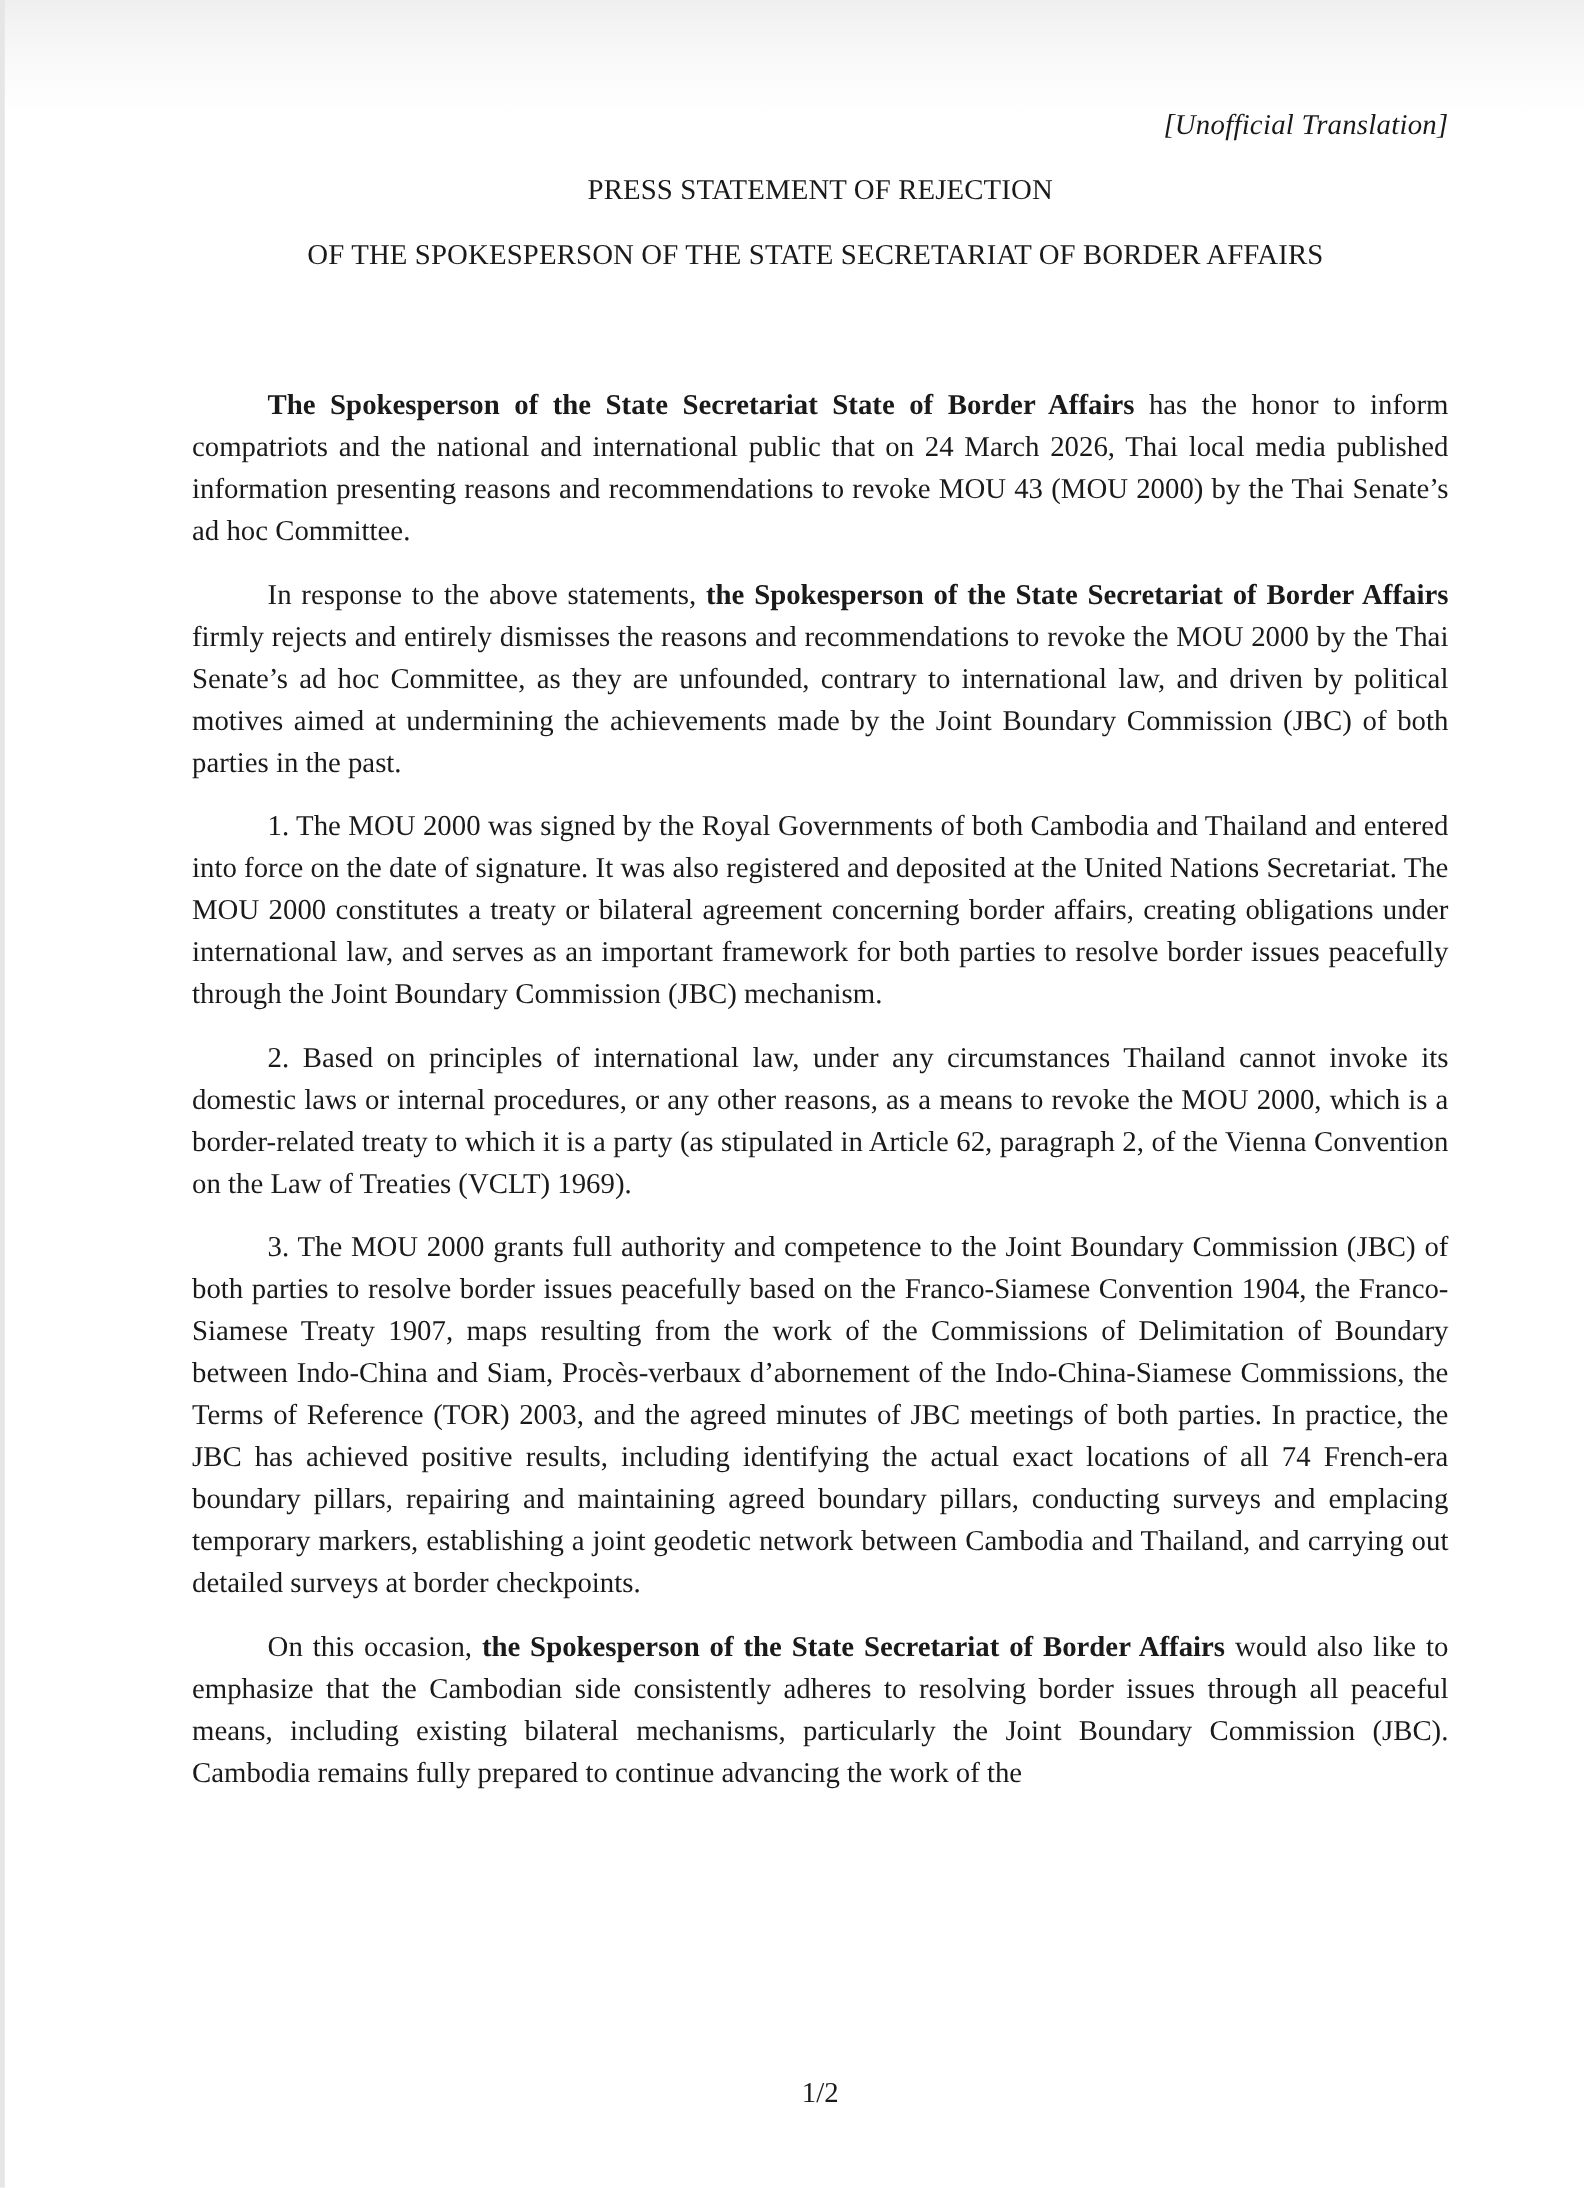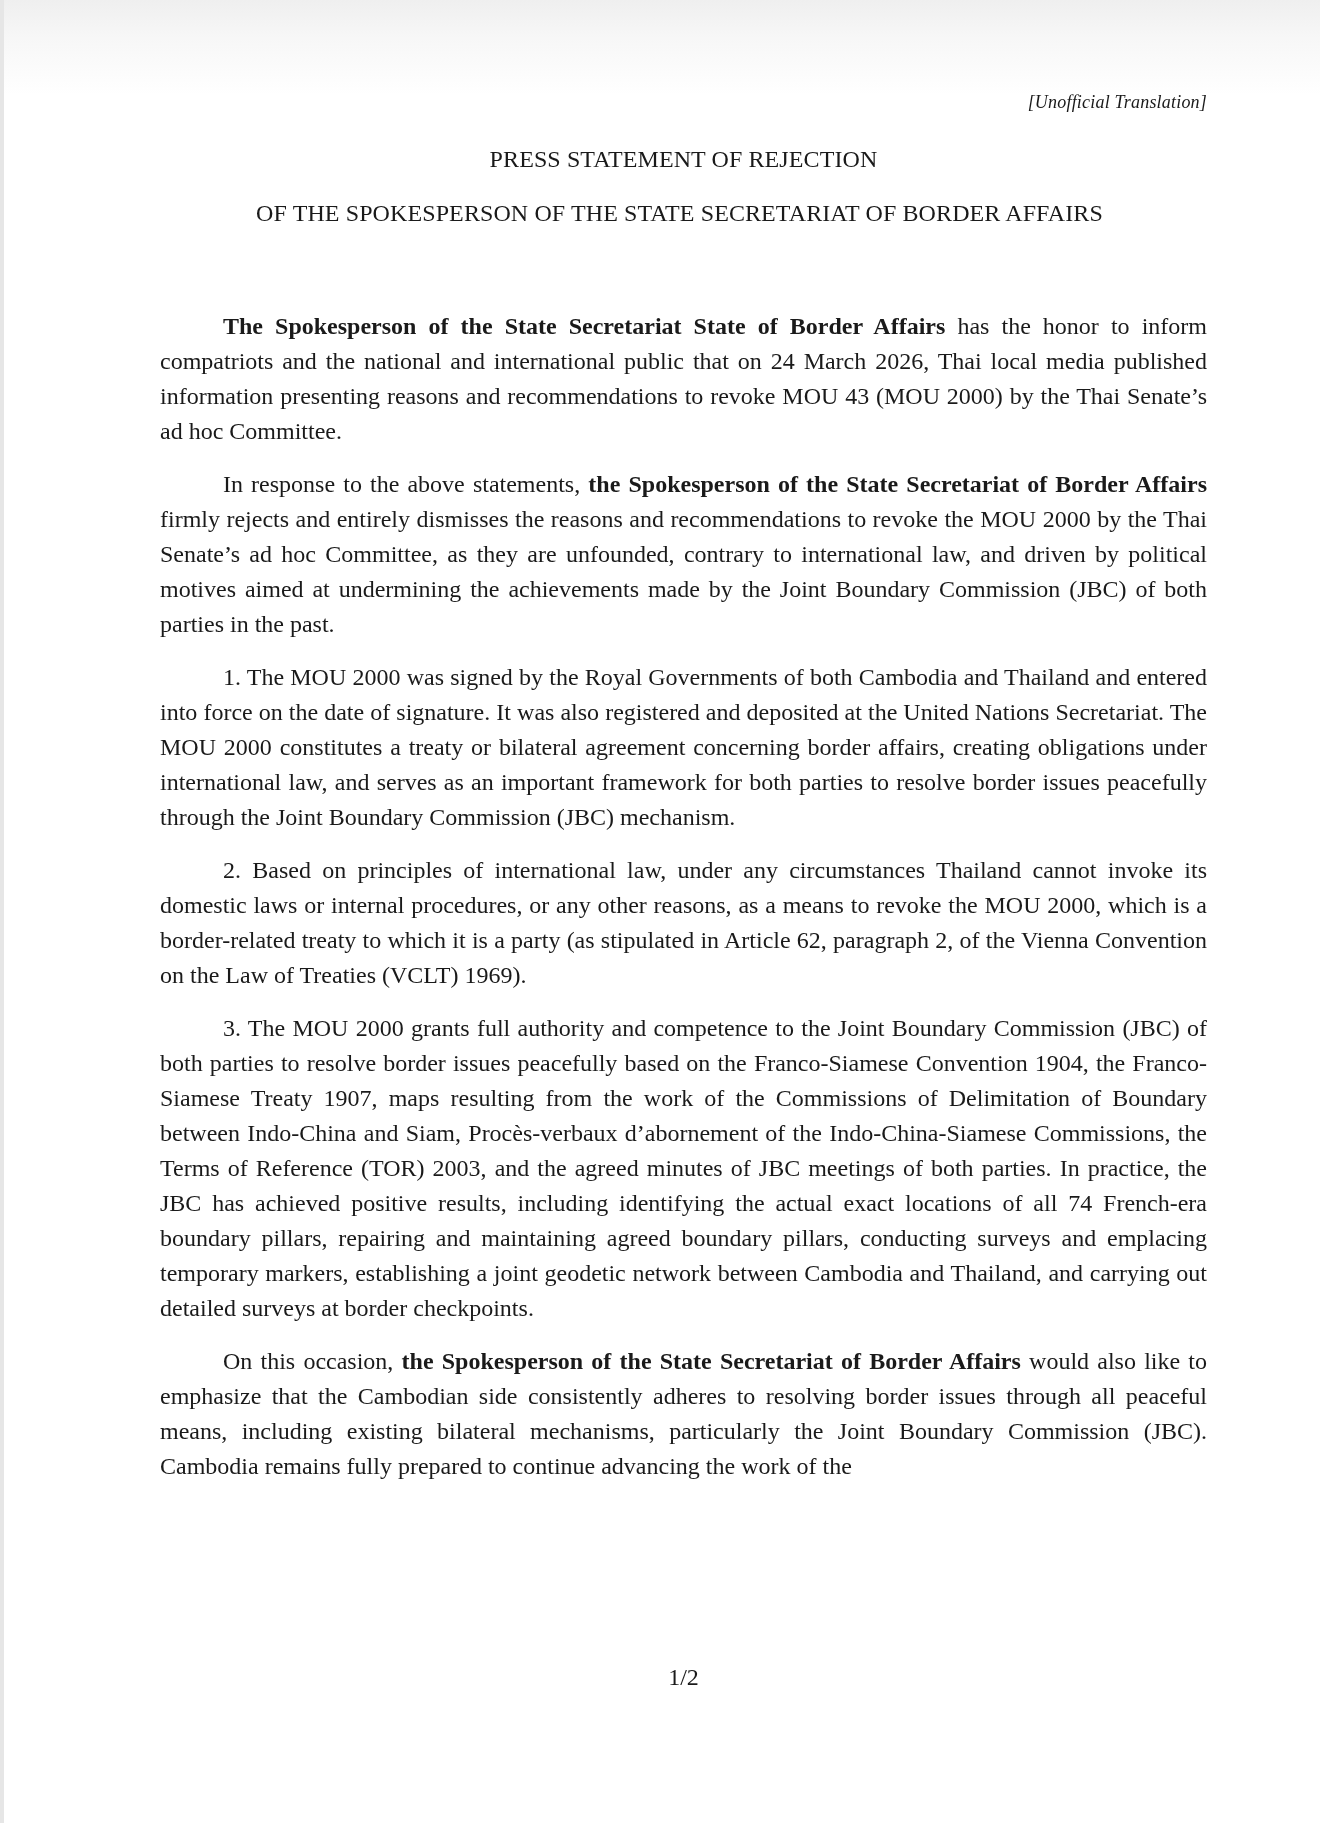--- a/index.html
+++ b/index.html
@@ -16,36 +16,36 @@
   }
   .left-edge {
     position: absolute; left: 0; top: 0; width: 4px; height: 1823px;
     background: #e6e6e6;
   }
   .page {
     position: absolute; left: 160px; top: 0; width: 1047px;
   }
   .unofficial {
     position: absolute; right: 0; top: 92px;
-    font-style: italic; font-size: 18px; letter-spacing: 0.2px;
+    font-style: italic; font-size: 24px; letter-spacing: 0.2px;
   }
   .title1, .title2 {
     position: absolute; left: 0; width: 1047px; text-align: center;
     font-weight: normal; font-size: 24px; letter-spacing: 0.1px;
   }
   .title1 { top: 146px; }
   .title2 { top: 200px; left: -4px; }
   .body-text {
     position: absolute; left: 0; top: 305px; width: 1047px;
     font-size: 24px; line-height: 35px; text-align: justify;
   }
-  .body-text p { margin: 4px 0 18px 0; text-indent: 63px; }
+  .body-text p { margin: 16px 0 18px 0; text-indent: 63px; }
   .body-text b { font-weight: bold; }
   .page-number {
-    position: absolute; left: 0; width: 1047px; top: 1664px; text-align: center;
+    position: absolute; left: 0; width: 1047px; top: 1732px; text-align: center;
     font-size: 24px;
   }
 </style>
 </head>
 <body>
 
 <div class="top-shade"></div>
 <div class="left-edge"></div>
 
 <div class="page">

